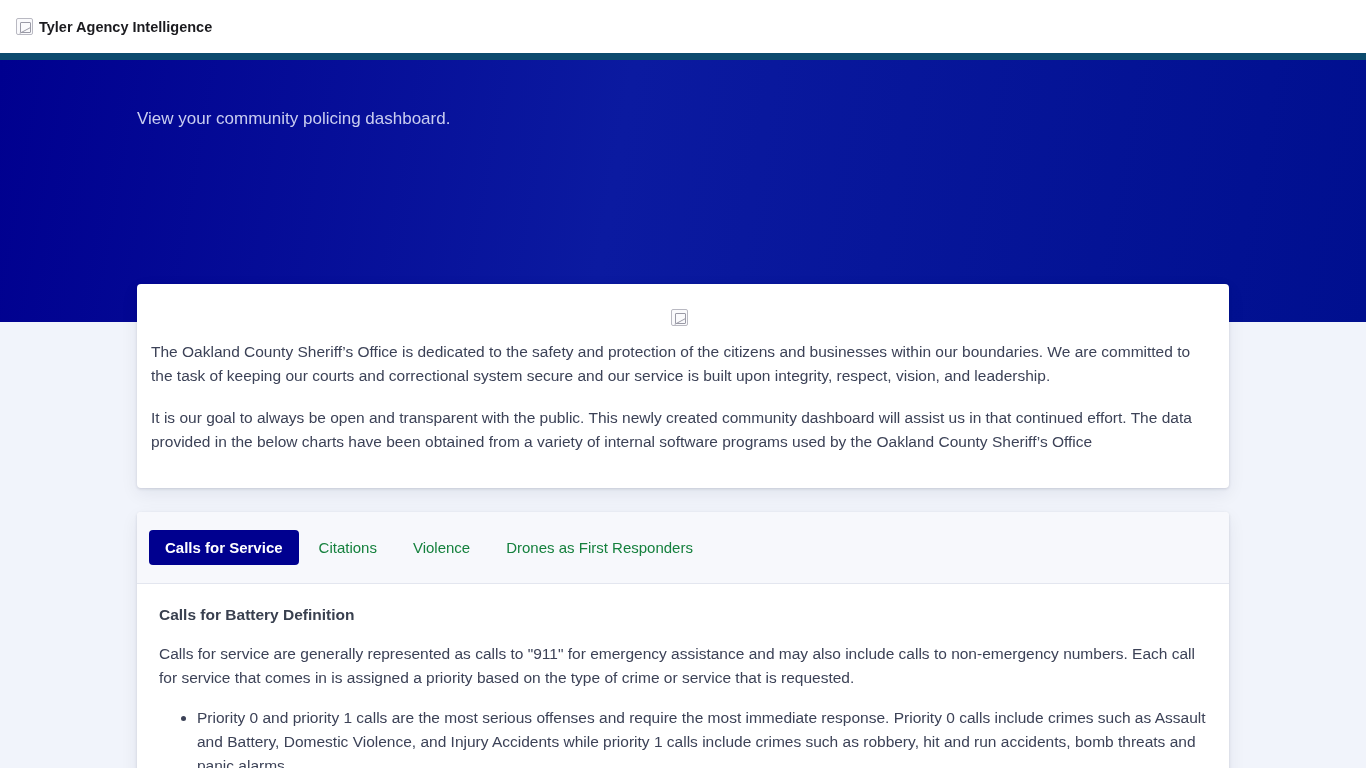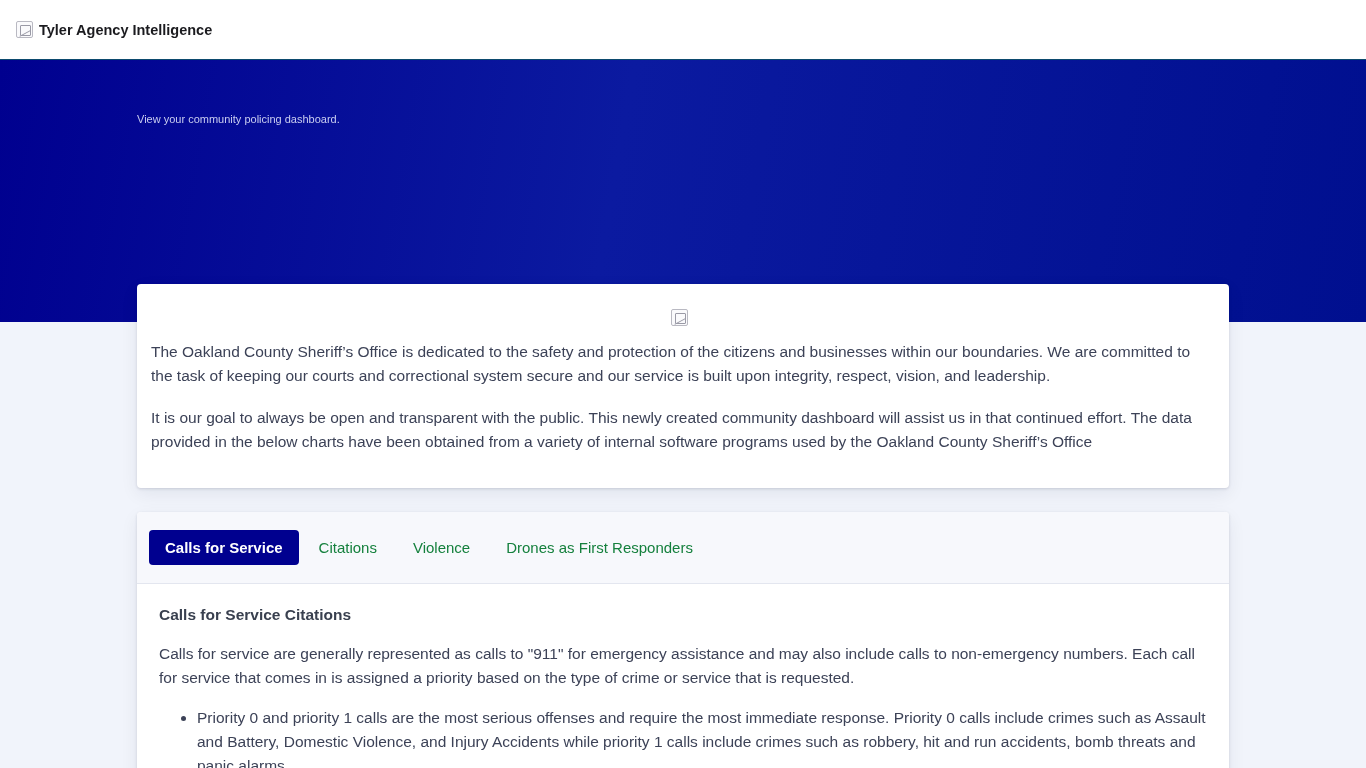--- a/index.html
+++ b/index.html
@@ -11,21 +11,21 @@
     font-family: "Liberation Sans", sans-serif;
   }
 
   
   .topbar {
     height: 60px;
     background: #ffffff;
     display: flex;
     align-items: center;
     padding: 0 16px;
-    border-bottom: 1px solid #0c4a6e;
+    border-bottom: 7px solid #0c4a6e;
   }
   .broken-img {
     display: inline-flex;
     align-items: center;
     gap: 6px;
     font-size: 14.5px;
     font-weight: bold;
     color: #1b1b1f;
   }
   .broken-img .glyph {
@@ -74,21 +74,21 @@
     color: #ffffff;
     font-size: 34px;
     line-height: 42px;
     font-weight: bold;
     letter-spacing: -0.2px;
   }
   .pie-icon { width: 26px; height: 26px; flex: 0 0 auto; }
   .hero .subtitle {
     margin: 9px 0 0 0;
     color: #c9cdf0;
-    font-size: 11px;
+    font-size: 17px;
     line-height: 24px;
   }
 
   
   .page {
     width: 1092px;
     margin: 0 auto;
     position: relative;
     margin-top: -38px;
   }
@@ -224,21 +224,21 @@
   </div>
 
   <div class="card tabs-card">
     <div class="tabs-bar">
       <button class="tab active">Calls for Service</button>
       <button class="tab inactive">Citations</button>
       <button class="tab inactive">Violence</button>
       <button class="tab inactive">Drones as First Responders</button>
     </div>
     <div class="tab-body">
-      <h3>Calls for Service Citations</h3>
+      <h3>Calls for Battery Definition</h3>
       <p>Calls for service are generally represented as calls to "911" for emergency assistance and may also include calls to non-emergency numbers. Each call for service that comes in is assigned a priority based on the type of crime or service that is requested.</p>
       <ul>
         <li>Priority 0 and priority 1 calls are the most serious offenses and require the most immediate response. Priority 0 calls include crimes such as Assault and Battery, Domestic Violence, and Injury Accidents while priority 1 calls include crimes such as robbery, hit and run accidents, bomb threats and panic alarms.</li>
         <li>Calls that are prioritized 3-9 continue to decrease in their need for immediate response unless there are extenuating circumstances. Priority 3 calls for service include things such as neighbor troubles, animal complaints, civil matters, and weapons violations not covered by higher</li>
       </ul>
     </div>
   </div>
 
 </div>
 

